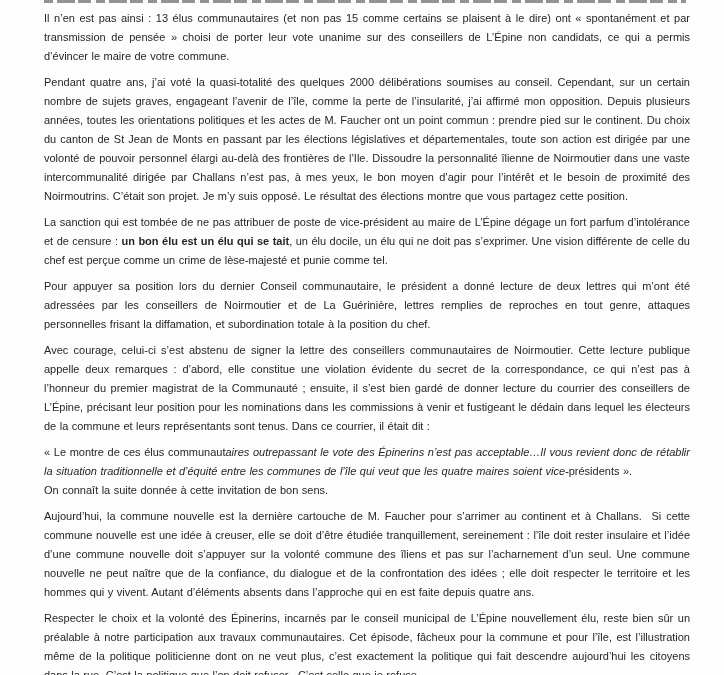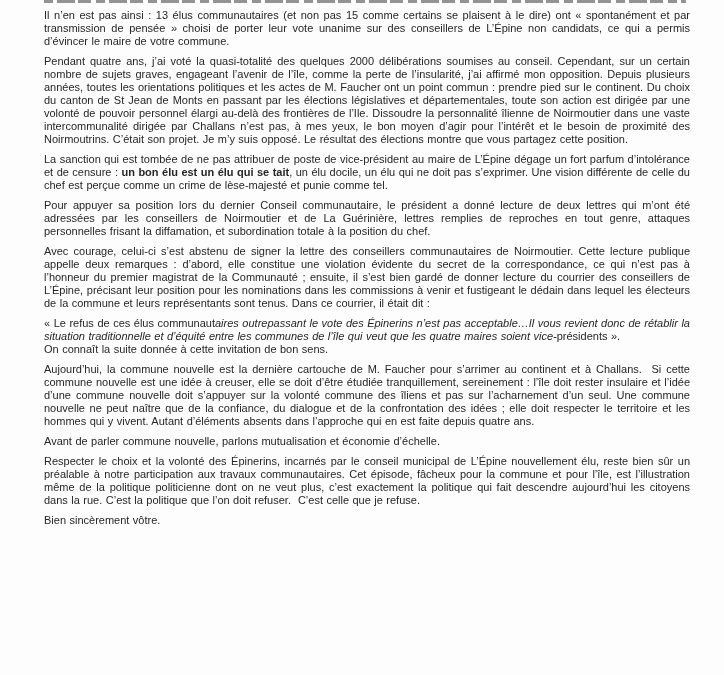--- a/index.html
+++ b/index.html
@@ -10,21 +10,21 @@
   .page {
     position: relative;
     box-sizing: border-box;
     width: 724px;
     height: 675px;
     overflow: hidden;
     background: #fdfdfd;
     padding: 0 34px 0 44px;
     font-family: "Liberation Sans", "DejaVu Sans", sans-serif;
     font-size: 11px;
-    line-height: 13px;
+    line-height: 19px;
     color: #262626;
   }
   
   .clipped-line {
     height: 3px;
     overflow: hidden;
     margin: 0 4px 6px 0;
     opacity: 0.55;
     background: repeating-linear-gradient(
       90deg,
@@ -49,20 +49,19 @@
 <body>
 
 <div class="page">
   <div class="clipped-line"></div>
   <div>
       <p class="para"><span>Il n’en est pas ainsi : 13 élus communautaires (et non pas 15 comme certains se plaisent à le dire) ont « spontanément et par transmission de pensée » choisi de porter leur vote unanime sur des conseillers de L’Épine non candidats, ce qui a permis d’évincer le maire de votre commune.</span></p>
       <p class="para"><span>Pendant quatre ans, j’ai voté la quasi-totalité des quelques 2000 délibérations soumises au conseil. Cependant, sur un certain nombre de sujets graves, engageant l’avenir de l’île, comme la perte de l’insularité, j’ai affirmé mon opposition. Depuis plusieurs années, toutes les orientations politiques et les actes de M. Faucher ont un point commun : prendre pied sur le continent. Du choix du canton de St Jean de Monts en passant par les élections législatives et départementales, toute son action est dirigée par une volonté de pouvoir personnel élargi au-delà des frontières de l’Ile. Dissoudre la personnalité îlienne de Noirmoutier dans une vaste intercommunalité dirigée par Challans n’est pas, à mes yeux, le bon moyen d’agir pour l’intérêt et le besoin de proximité des Noirmoutrins. C’était son projet. Je m’y suis opposé. Le résultat des élections montre que vous partagez cette position.</span></p>
       <p class="para"><span>La sanction qui est tombée de ne pas attribuer de poste de vice-président au maire de L’Épine dégage un fort parfum d’intolérance et de censure : </span><span class="bold">un bon élu est un élu qui se tait</span><span>, un élu docile, un élu qui ne doit pas s’exprimer. Une vision différente de celle du chef est perçue comme un crime de lèse-majesté et punie comme tel.</span></p>
       <p class="para"><span>Pour appuyer sa position lors du dernier Conseil communautaire, le président a donné lecture de deux lettres qui m’ont été adressées par les conseillers de Noirmoutier et de La Guérinière, lettres remplies de reproches en tout genre, attaques personnelles frisant la diffamation, et subordination totale à la position du chef.</span></p>
       <p class="para"><span>Avec courage, celui-ci s’est abstenu de signer la lettre des conseillers communautaires de Noirmoutier. Cette lecture publique appelle deux remarques : d’abord, elle constitue une violation évidente du secret de la correspondance, ce qui n’est pas à l’honneur du premier magistrat de la Communauté ; ensuite, il s’est bien gardé de donner lecture du courrier des conseillers de L’Épine, précisant leur position pour les nominations dans les commissions à venir et fustigeant le dédain dans lequel les électeurs de la commune et leurs représentants sont tenus. Dans ce courrier, il était dit :</span></p>
-      <p class="para"><span>« Le refus de ces élus communaut</span><span class="italic">aires outrepassant le vote des Épinerins n’est pas acceptable…Il vous revient donc de rétablir la situation traditionnelle et d’équité entre les communes de l’île qui veut que les quatre maires soient vice-</span><span>présidents ».
+      <p class="para"><span>« Le montre de ces élus communaut</span><span class="italic">aires outrepassant le vote des Épinerins n’est pas acceptable…Il vous revient donc de rétablir la situation traditionnelle et d’équité entre les communes de l’île qui veut que les quatre maires soient vice-</span><span>présidents ».
 On connaît la suite donnée à cette invitation de bon sens.</span></p>
       <p class="para"><span>Aujourd’hui, la commune nouvelle est la dernière cartouche de M. Faucher pour s’arrimer au continent et à Challans.  Si cette commune nouvelle est une idée à creuser, elle se doit d’être étudiée tranquillement, sereinement : l’île doit rester insulaire et l’idée d’une commune nouvelle doit s’appuyer sur la volonté commune des îliens et pas sur l’acharnement d’un seul. Une commune nouvelle ne peut naître que de la confiance, du dialogue et de la confrontation des idées ; elle doit respecter le territoire et les hommes qui y vivent. Autant d’éléments absents dans l’approche qui en est faite depuis quatre ans.</span></p>
-      <p class="para"><span>Avant de parler commune nouvelle, parlons mutualisation et économie d’échelle.</span></p>
       <p class="para"><span>Respecter le choix et la volonté des Épinerins, incarnés par le conseil municipal de L’Épine nouvellement élu, reste bien sûr un préalable à notre participation aux travaux communautaires. Cet épisode, fâcheux pour la commune et pour l’île, est l’illustration même de la politique politicienne dont on ne veut plus, c’est exactement la politique qui fait descendre aujourd’hui les citoyens dans la rue. C’est la politique que l’on doit refuser.  C’est celle que je refuse.</span></p>
       <p class="para"><span>Bien sincèrement vôtre.</span></p>
     </div>
 </div>
 
 </body></html>

